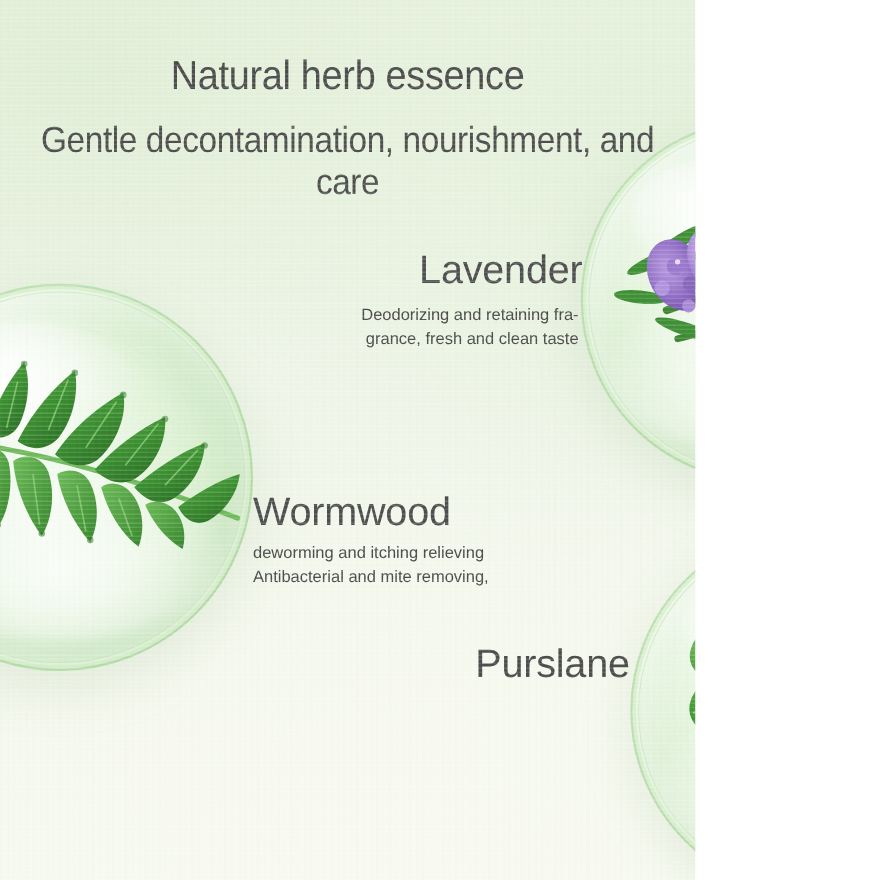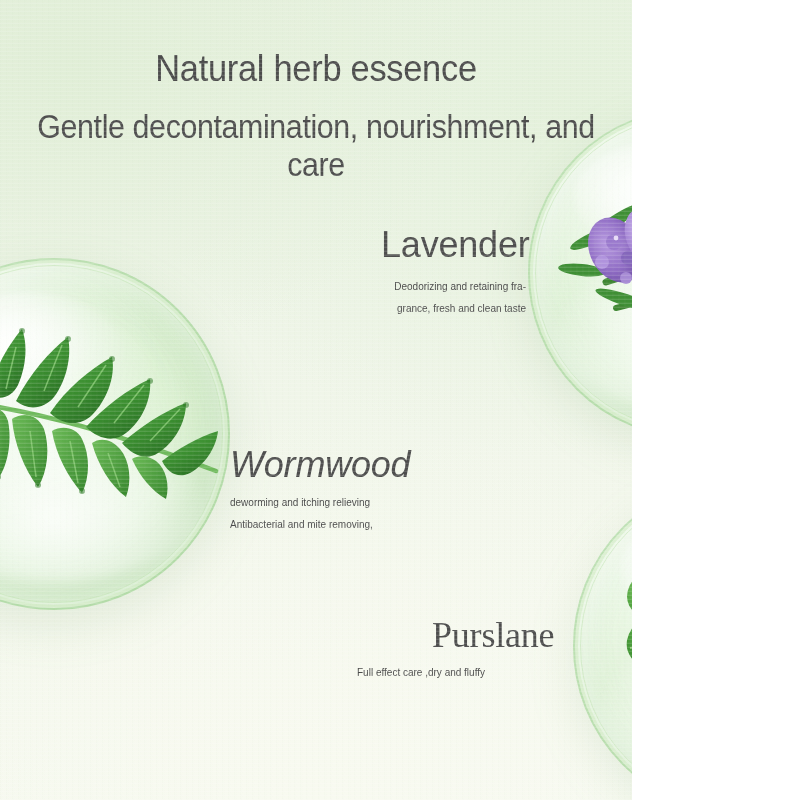--- a/index.html
+++ b/index.html
@@ -122,32 +122,32 @@
     color: #4d4d4d;
     font-size: 36px;
     font-weight: 400;
     letter-spacing: -0.2px;
     white-space: nowrap;
     z-index: 7;
   }
   .herb-desc {
     position: absolute;
     color: #4a4a4a;
-    font-size: 10px;
+    font-size: 15px;
     line-height: 22px;
     z-index: 7;
   }
 
   #name-lavender { left: 381px; top: 224px; }
   #desc-lavender { left: 268px; top: 276px; width: 258px; text-align: right; }
 
-  #name-wormwood { left: 230px; top: 444px; font-style: italic; }
+  #name-wormwood { left: 230px; top: 444px; }
   #desc-wormwood { left: 230px; top: 492px; width: 280px; text-align: left; }
 
-  #name-purslane { left: 432px; top: 614px; font-family: Liberation Serif, serif; }
+  #name-purslane { left: 432px; top: 582px; }
   #desc-purslane { left: 357px; top: 662px; width: 215px; text-align: left; white-space: nowrap; }
 </style>
 </head>
 <body>
 
 <div id="poster">
 
   <div class="headline" id="title-line">Natural herb essence</div>
 
   <div class="headline" id="subtitle-line">Gentle decontamination, nourishment, and care</div>
@@ -390,17 +390,14 @@
     <g fill="#ffffff" opacity=".45">
       <ellipse cx="140" cy="44" rx="9" ry="6" transform="rotate(-20 140 44)"></ellipse>
       <ellipse cx="206" cy="116" rx="10" ry="6"></ellipse>
       <ellipse cx="98" cy="152" rx="11" ry="6" transform="rotate(-10 98 152)"></ellipse>
       <ellipse cx="176" cy="164" rx="8" ry="5"></ellipse>
     </g>
   </svg>
 
   <div class="herb-name" id="name-purslane">Purslane</div>
 
-  <div class="herb-desc" id="desc-purslane">
-    <div>Full effect care ,dry and fluffy</div>
-  </div>
 
 </div>
 
 </body></html>

